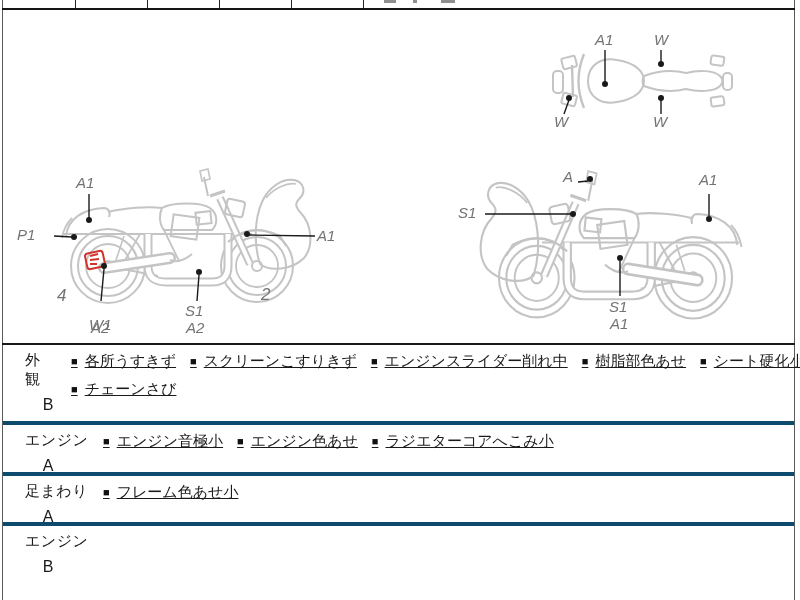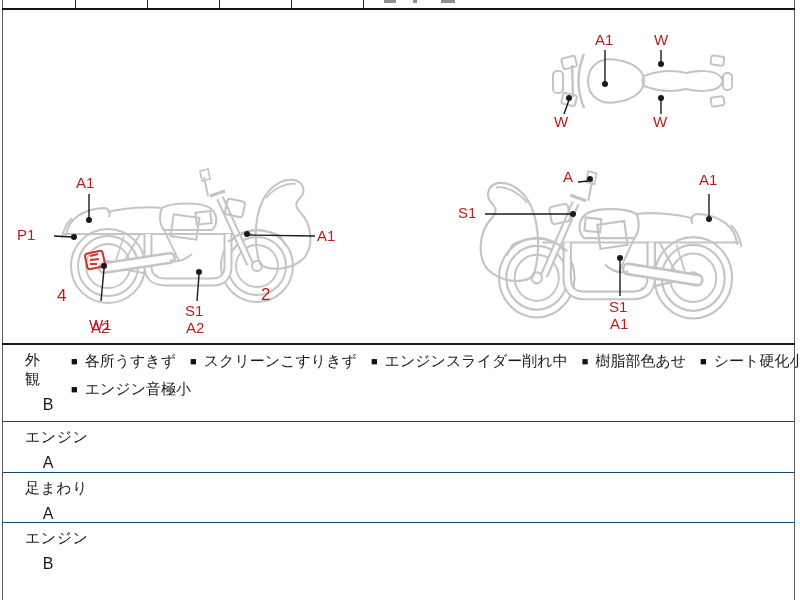--- a/index.html
+++ b/index.html
@@ -10,21 +10,21 @@
   .border-left{position:absolute;left:2px;top:0;width:1px;height:600px;background:#5a5a5a;}
   .border-right{position:absolute;left:794px;top:0;width:1px;height:600px;background:#5a5a5a;}
   .topstrip-line{position:absolute;left:2px;top:8px;width:793px;height:2px;background:#141414;}
   .tick{position:absolute;top:0;width:1px;height:8px;background:#222;}
   .t1{left:75px}.t2{left:147px}.t3{left:219px}.t4{left:291px}.t5{left:363px}
   .frag{position:absolute;top:0;height:3px;background:#8f8f8f;}
   .f1{left:384px;width:12px}.f2{left:413px;width:4px}.f3{left:441px;width:14px}
 
   
   .diagram-svg{position:absolute;left:0;top:0;}
-  .lbl{position:absolute;font-size:15px;line-height:17px;color:#b91c1c;white-space:nowrap;}
+  .lbl{position:absolute;font-size:15px;line-height:17px;color:#737373;white-space:nowrap;font-style:italic;}
   .lbl.num{font-size:17px;}
   #lbl-tv-a1{left:595px;top:31px}
   #lbl-tv-w-top{left:654px;top:31px}
   #lbl-tv-w-left{left:554px;top:113px}
   #lbl-tv-w-right{left:653px;top:113px}
   #lbl-lv-a1-tail{left:76px;top:174px}
   #lbl-lv-p1{left:17px;top:226px}
   #lbl-lv-a1-front{left:317px;top:227px}
   #lbl-lv-4{left:57px;top:287px}
   #lbl-lv-w1{left:89px;top:316px}
@@ -35,28 +35,28 @@
   #lbl-rv-a{left:563px;top:168px}
   #lbl-rv-a1-tail{left:699px;top:171px}
   #lbl-rv-s1-front{left:458px;top:204px}
   #lbl-rv-s1-eng{left:609px;top:298px}
   #lbl-rv-a1-eng{left:610px;top:315px}
 
   
   .table-topline{position:absolute;left:2px;top:343px;width:793px;height:2px;background:#1a1a1a;}
   .cond-table{position:absolute;left:3px;top:345px;width:791px;height:272px;display:flex;flex-direction:column;}
   .crow{display:flex;box-sizing:border-box;}
-  .crow.sep{border-top:1px solid #0c4a6e;}
+  .crow.sep{border-top:4px solid #0c4a6e;}
   .r1{height:76px}.r2{height:51px}.r3{height:50px}.r4{flex:1}
   .cat-col{width:100px;box-sizing:border-box;padding:6px 0 0 22px;}
   .cat{font-size:15px;letter-spacing:0.5px;}
   .grade{width:46px;text-align:center;font-size:16px;margin-top:7px;}
   .items-col{flex:1;padding-top:7px;}
   .item-line{line-height:17px;margin-bottom:9px;white-space:nowrap;}
-  .cond-item{font-size:15px;margin-right:14px;}
+  .cond-item{font-size:15px;margin-right:14px;text-decoration:underline;}
   .sq{font-size:11px;margin-right:7px;position:relative;top:-1px;color:#111;}
 </style>
 </head>
 <body>
 
 <div class="sheet">
 
   <div class="border-left"></div>
   <div class="border-right"></div>
   <div class="topstrip-line"></div>
@@ -204,36 +204,42 @@
   <div class="table-topline"></div>
   <div class="cond-table">
 
     <div class="crow r1">
       <div class="cat-col">
         <div class="cat">外　観</div>
         <div class="grade">B</div>
       </div>
       <div class="items-col">
           <div class="item-line"><span class="cond-item"><span class="sq">■</span><span>各所うすきず</span></span><span class="cond-item"><span class="sq">■</span><span>スクリーンこすりきず</span></span><span class="cond-item"><span class="sq">■</span><span>エンジンスライダー削れ中</span></span><span class="cond-item"><span class="sq">■</span><span>樹脂部色あせ</span></span><span class="cond-item"><span class="sq">■</span><span>シート硬化小</span></span></div>
-          <div class="item-line"><span class="cond-item"><span class="sq">■</span><span>エンジン音極小</span></span></div>
+          <div class="item-line"><span class="cond-item"><span class="sq">■</span><span>チェーンさび</span></span></div>
         </div>
     </div>
 
     <div class="crow r2 sep">
       <div class="cat-col">
         <div class="cat">エンジン</div>
         <div class="grade">A</div>
       </div>
+      <div class="items-col">
+          <div class="item-line"><span class="cond-item"><span class="sq">■</span><span>エンジン音極小</span></span><span class="cond-item"><span class="sq">■</span><span>エンジン色あせ</span></span><span class="cond-item"><span class="sq">■</span><span>ラジエターコアへこみ小</span></span></div>
+        </div>
     </div>
 
     <div class="crow r3 sep">
       <div class="cat-col">
         <div class="cat">足まわり</div>
         <div class="grade">A</div>
       </div>
+      <div class="items-col">
+          <div class="item-line"><span class="cond-item"><span class="sq">■</span><span>フレーム色あせ小</span></span></div>
+        </div>
     </div>
 
     <div class="crow r4 sep">
       <div class="cat-col">
         <div class="cat">エンジン</div>
         <div class="grade">B</div>
       </div>
     </div>
 
   </div>

